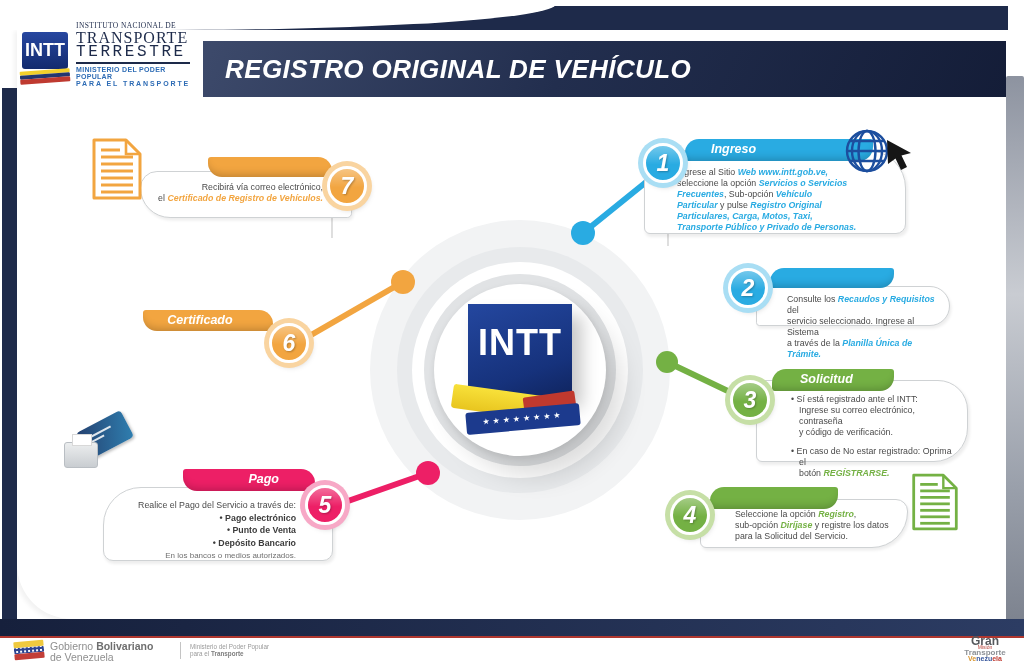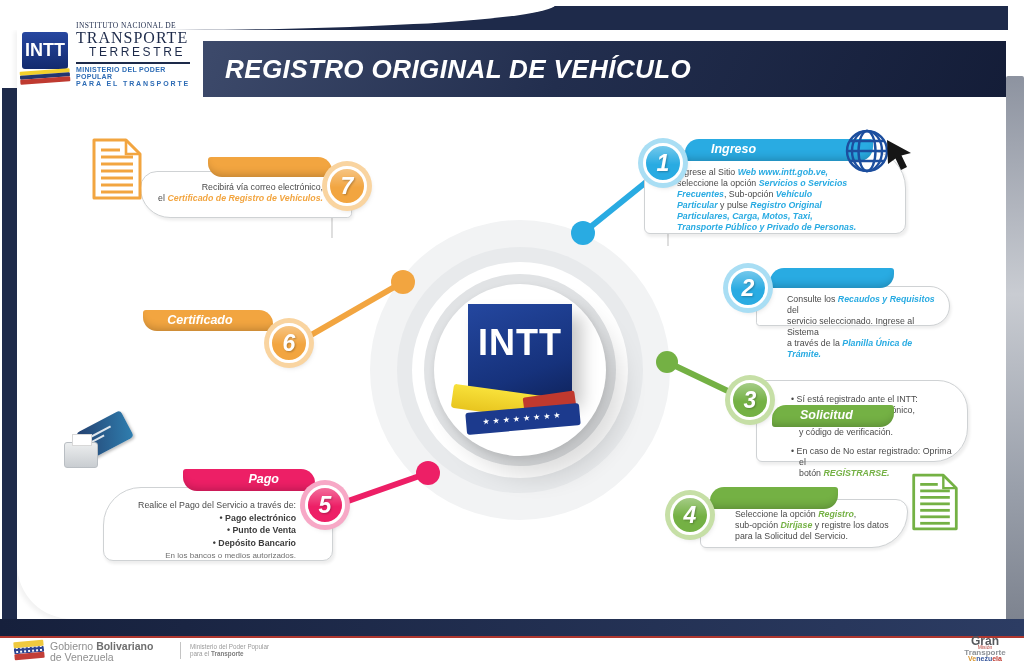--- a/index.html
+++ b/index.html
@@ -25,21 +25,21 @@
 
   
   .brand { z-index:4; }
   .intt-sq { left:22px; top:32px; width:46px; height:37px; background:linear-gradient(180deg,#2747a0,#122a6e); border-radius:3px; color:#fff; font-weight:bold; font-size:18px; display:flex; align-items:center; justify-content:center; z-index:4; }
   .mini-flag { left:20px; top:70px; width:50px; height:13px; transform:rotate(-4deg); z-index:4; }
   .mini-flag div { height:4.2px; border-radius:1px; }
   .mf-y { background:#f2cf2c; } .mf-b { background:#23366f; } .mf-r { background:#bf3a30; }
   .brand-text { left:76px; top:21px; width:122px; z-index:4; color:#1d2a4a; }
   .bt1 { font-family:"Liberation Serif", serif; font-size:7.5px; letter-spacing:.4px; }
   .bt2 { font-family:"Liberation Serif", serif; font-size:16px; letter-spacing:1px; line-height:15px; }
-  .bt3 { font-family:Liberation Sans, sans-serif; font-size:12px; letter-spacing:2.6px; line-height:15px;text-align:center; }
+  .bt3 { font-family:Liberation Mono, monospace; font-size:16px; letter-spacing:2.6px; line-height:15px; }
   .bt-rule { width:114px; border-top:2px solid #1d2a4a; margin:2px 0 2px; }
   .bt4 { font-size:7px; font-weight:bold; color:#2e6cb5; letter-spacing:.3px; }
   .bt5 { font-size:7px; font-weight:bold; color:#2e6cb5; letter-spacing:1.9px; }
 
   
   .ring { border-radius:50%; z-index:1; }
   .ring0 { left:370px; top:220px; width:300px; height:300px; background:#f2f3f4; }
   .ring1 { left:397px; top:247px; width:246px; height:246px; background:#e8eaec; }
   .ring2 { left:412px; top:262px; width:216px; height:216px; background:#ffffff; }
   .ring3 { left:424px; top:274px; width:192px; height:192px; background:#e1e3e5; }
@@ -205,21 +205,21 @@
         <p class="para"><span>Consulte los </span><span class="hl">Recaudos y Requisitos</span><span> del
 servicio seleccionado. Ingrese al Sistema
 a través de la </span><span class="hl">Planilla Única de Trámite.</span></p>
       </div>
     <div class="ncircle" style="left:728px;top:268px;">
         <span>2</span>
       </div>
   </div>
 
   <div class="step" style="--accent: #74b144; --soft: #c6dfa6;">
-    <div class="ribbon" style="left:772px;top:369px;width:122px;padding-left:28px;margin-top:36px;">
+    <div class="ribbon" style="left:772px;top:369px;width:122px;padding-left:28px;">
       <span>Solicitud</span>
     </div>
     <div class="tbox hang" style="left:756px;top:380px;width:212px;height:82px;border-radius:6px 30px 34px 6px;padding:13px 10px 0 34px;">
         <p class="para"><span>• Sí está registrado ante el INTT:
 Ingrese su correo electrónico, contraseña
 y código de verificación.</span></p>
         <p class="para"><span>• En caso de No estar registrado: Oprima el
 botón </span><span class="hl">REGÍSTRARSE.</span></p>
       </div>
     <div class="ncircle" style="left:730px;top:380px;">

